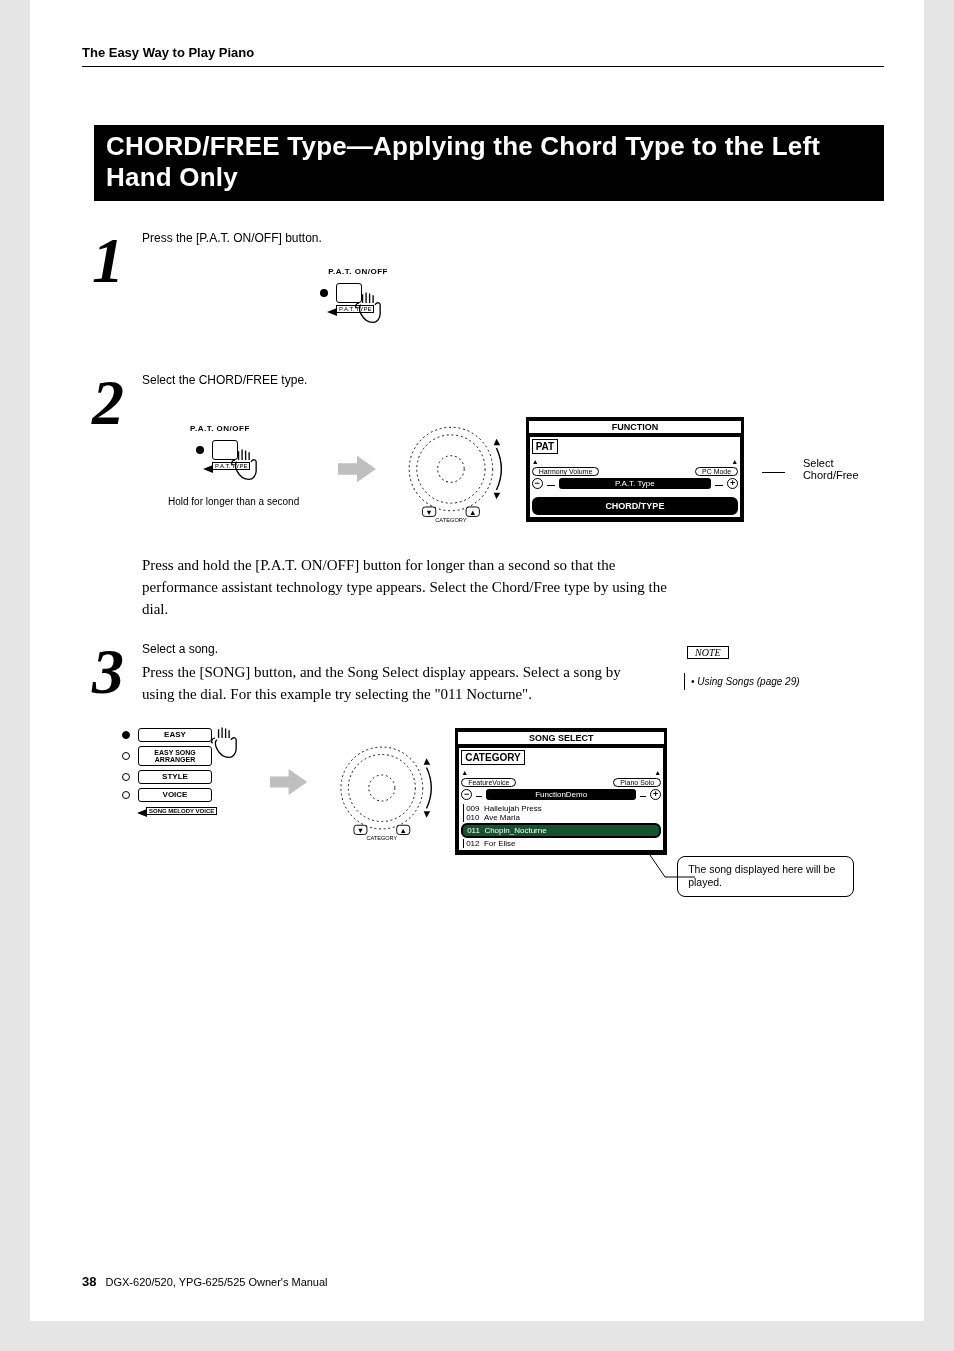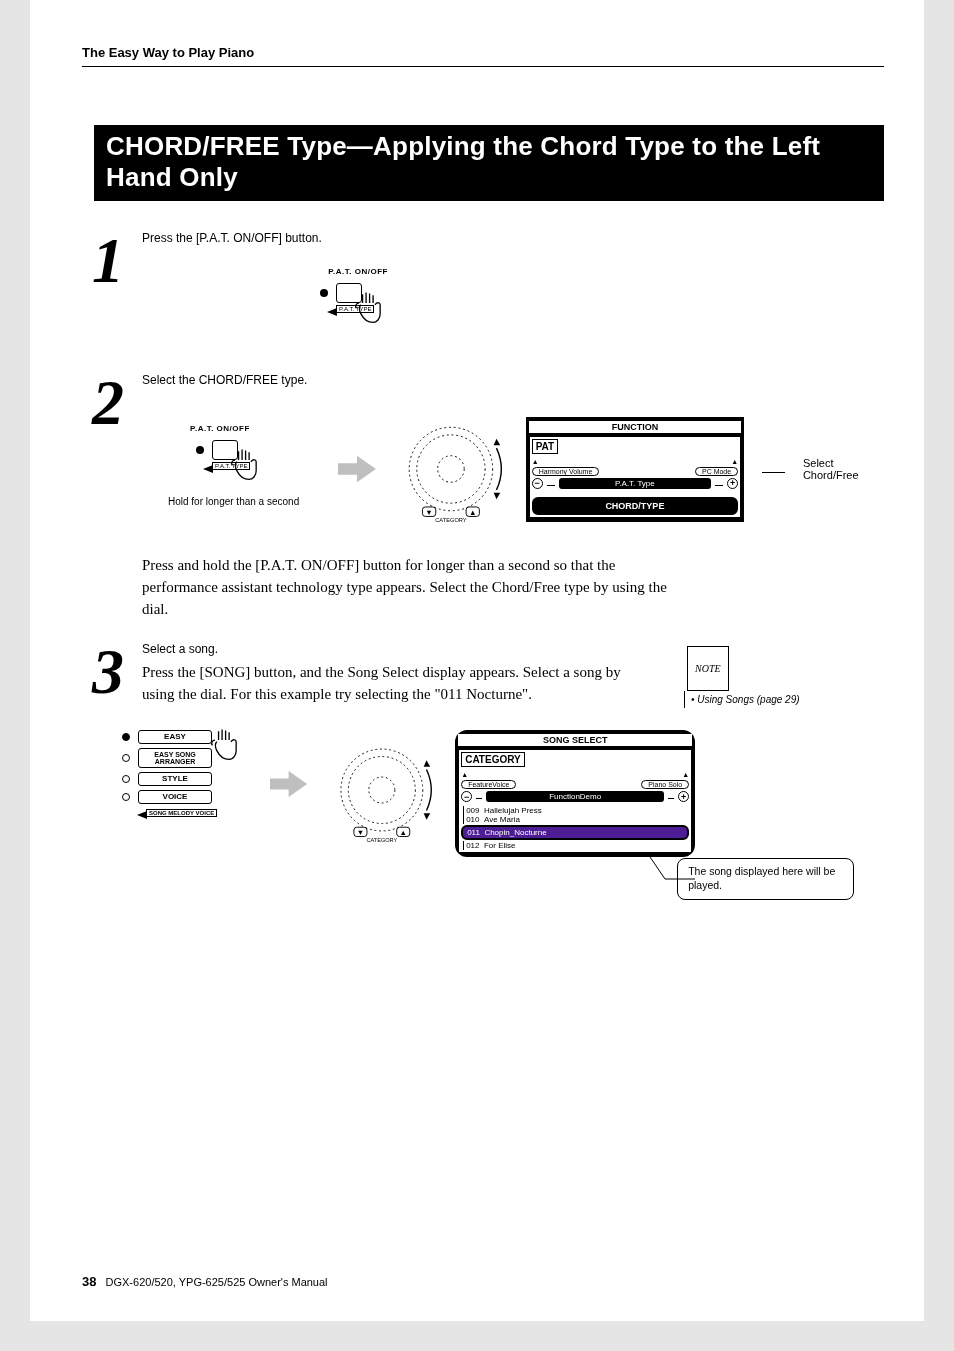--- a/index.html
+++ b/index.html
@@ -173,21 +173,21 @@
     background: #000;
     color: #fff;
     text-align: center;
     font-weight: bold;
     font-size: 9px;
     padding: 2px 0;
     margin-top: 8px;
   }
   .lcd-list { list-style: none; font-size: 8px; }
   .lcd-list li { padding: 0 2px; border-left: 1px solid #000; margin-left: 2px; }
-  .lcd-list li.sel { background: #4c1d95; color: #fff; border: 2px solid #000; border-radius: 6px; padding: 1px 4px; margin: 1px 0; }
+  .lcd-list li.sel { background: #14532d; color: #fff; border: 2px solid #000; border-radius: 6px; padding: 1px 4px; margin: 1px 0; }
 
   .callout-r {
     font-size: 11px;
     max-width: 110px;
   }
   .callout-line {
     border-top: 1px solid #000;
     width: 24px;
     margin-top: 7px;
   }
@@ -217,26 +217,26 @@
   
   .note-box {
     font-size: 10px;
     width: 170px;
     margin-left: 18px;
     margin-top: 4px;
   }
   .note-hdr {
     display: inline-block;
     border: 1px solid #000;
-    padding: 16px 10px;
+    padding: 0 10px;
     font-style: italic;
     font-size: 10px;
     font-family: Georgia, serif;
     position: relative;
-    margin-bottom: 0;
+    margin-bottom: 14px;
   }
   .note-hdr::before, .note-hdr::after {
     content: '';
     position: absolute;
     top: -1px;
     bottom: -1px;
     width: 4px;
     background: #fff;
   }
   .note-hdr::before { left: -2px; border-right: 1px solid #000; }
@@ -436,21 +436,21 @@
               <polygon points="105,85 112,85 108,92" fill="#000"></polygon>
               <rect x="30" y="100" width="14" height="10" rx="3" fill="none" stroke="#000"></rect>
               <text x="37" y="108" font-size="8" text-anchor="middle">▼</text>
               <rect x="76" y="100" width="14" height="10" rx="3" fill="none" stroke="#000"></rect>
               <text x="83" y="108" font-size="8" text-anchor="middle">▲</text>
               <text x="60" y="116" font-size="6" text-anchor="middle">CATEGORY</text>
             </svg>
           </div>
 
           <div style="display:flex;flex-direction:column;gap:0;">
-            <div class="lcd" style="width:240px;border-radius:12px;">
+            <div class="lcd" style="width:212px;">
               <div class="lcd-title">SONG SELECT</div>
               <div class="lcd-inner">
                 <div class="lcd-tag">CATEGORY</div>
                 <div class="lcd-row">
                   <span style="font-size:7px">▲</span>
                     <span style="flex:1"></span>
                     <span style="font-size:7px">▲</span>
                 </div>
                 <div class="lcd-row">
                   <span class="lcd-pill">FeatureVoice</span>

